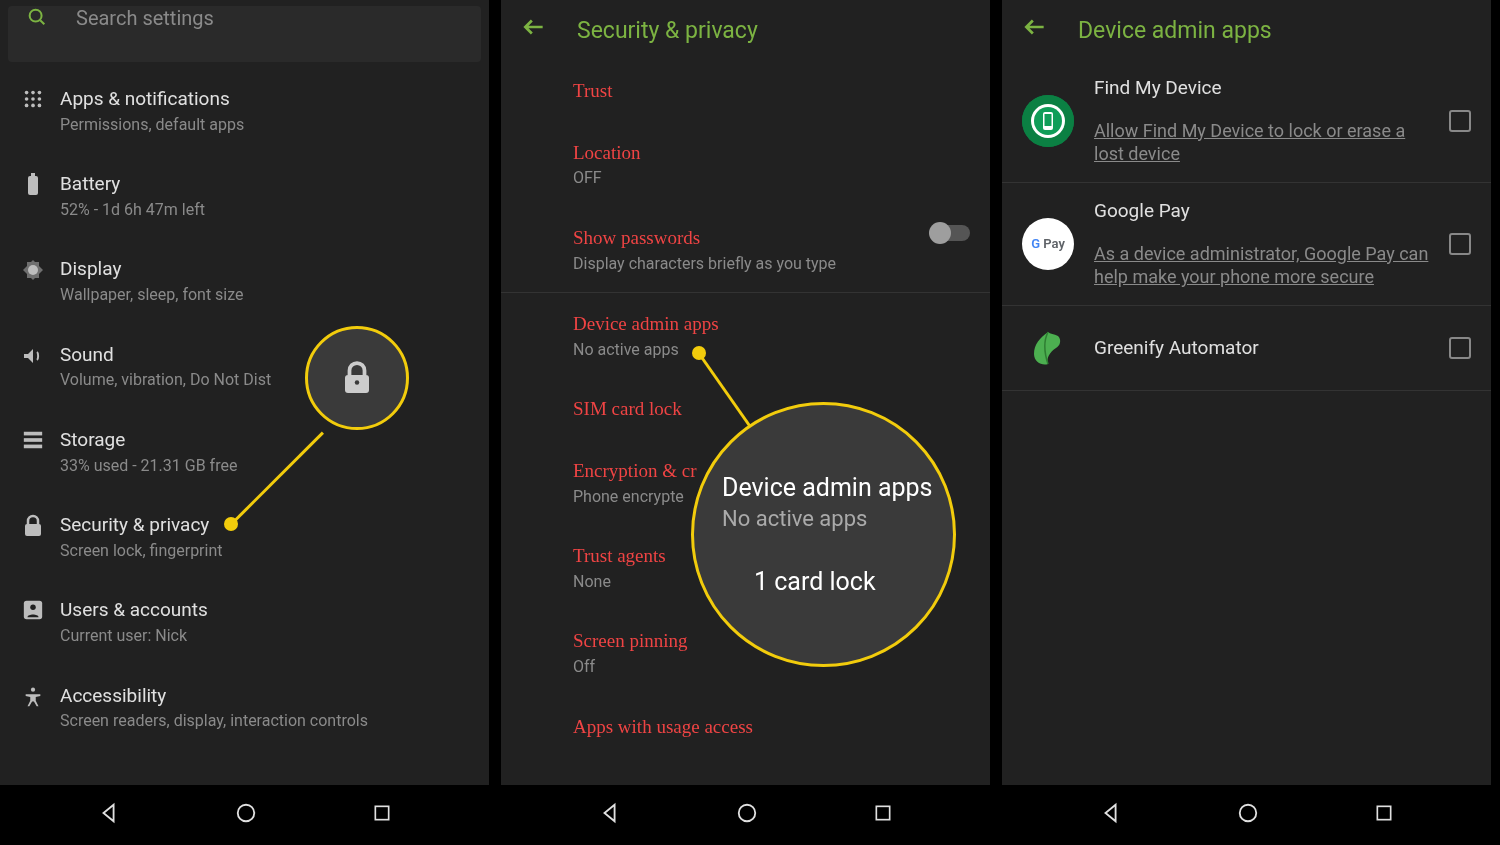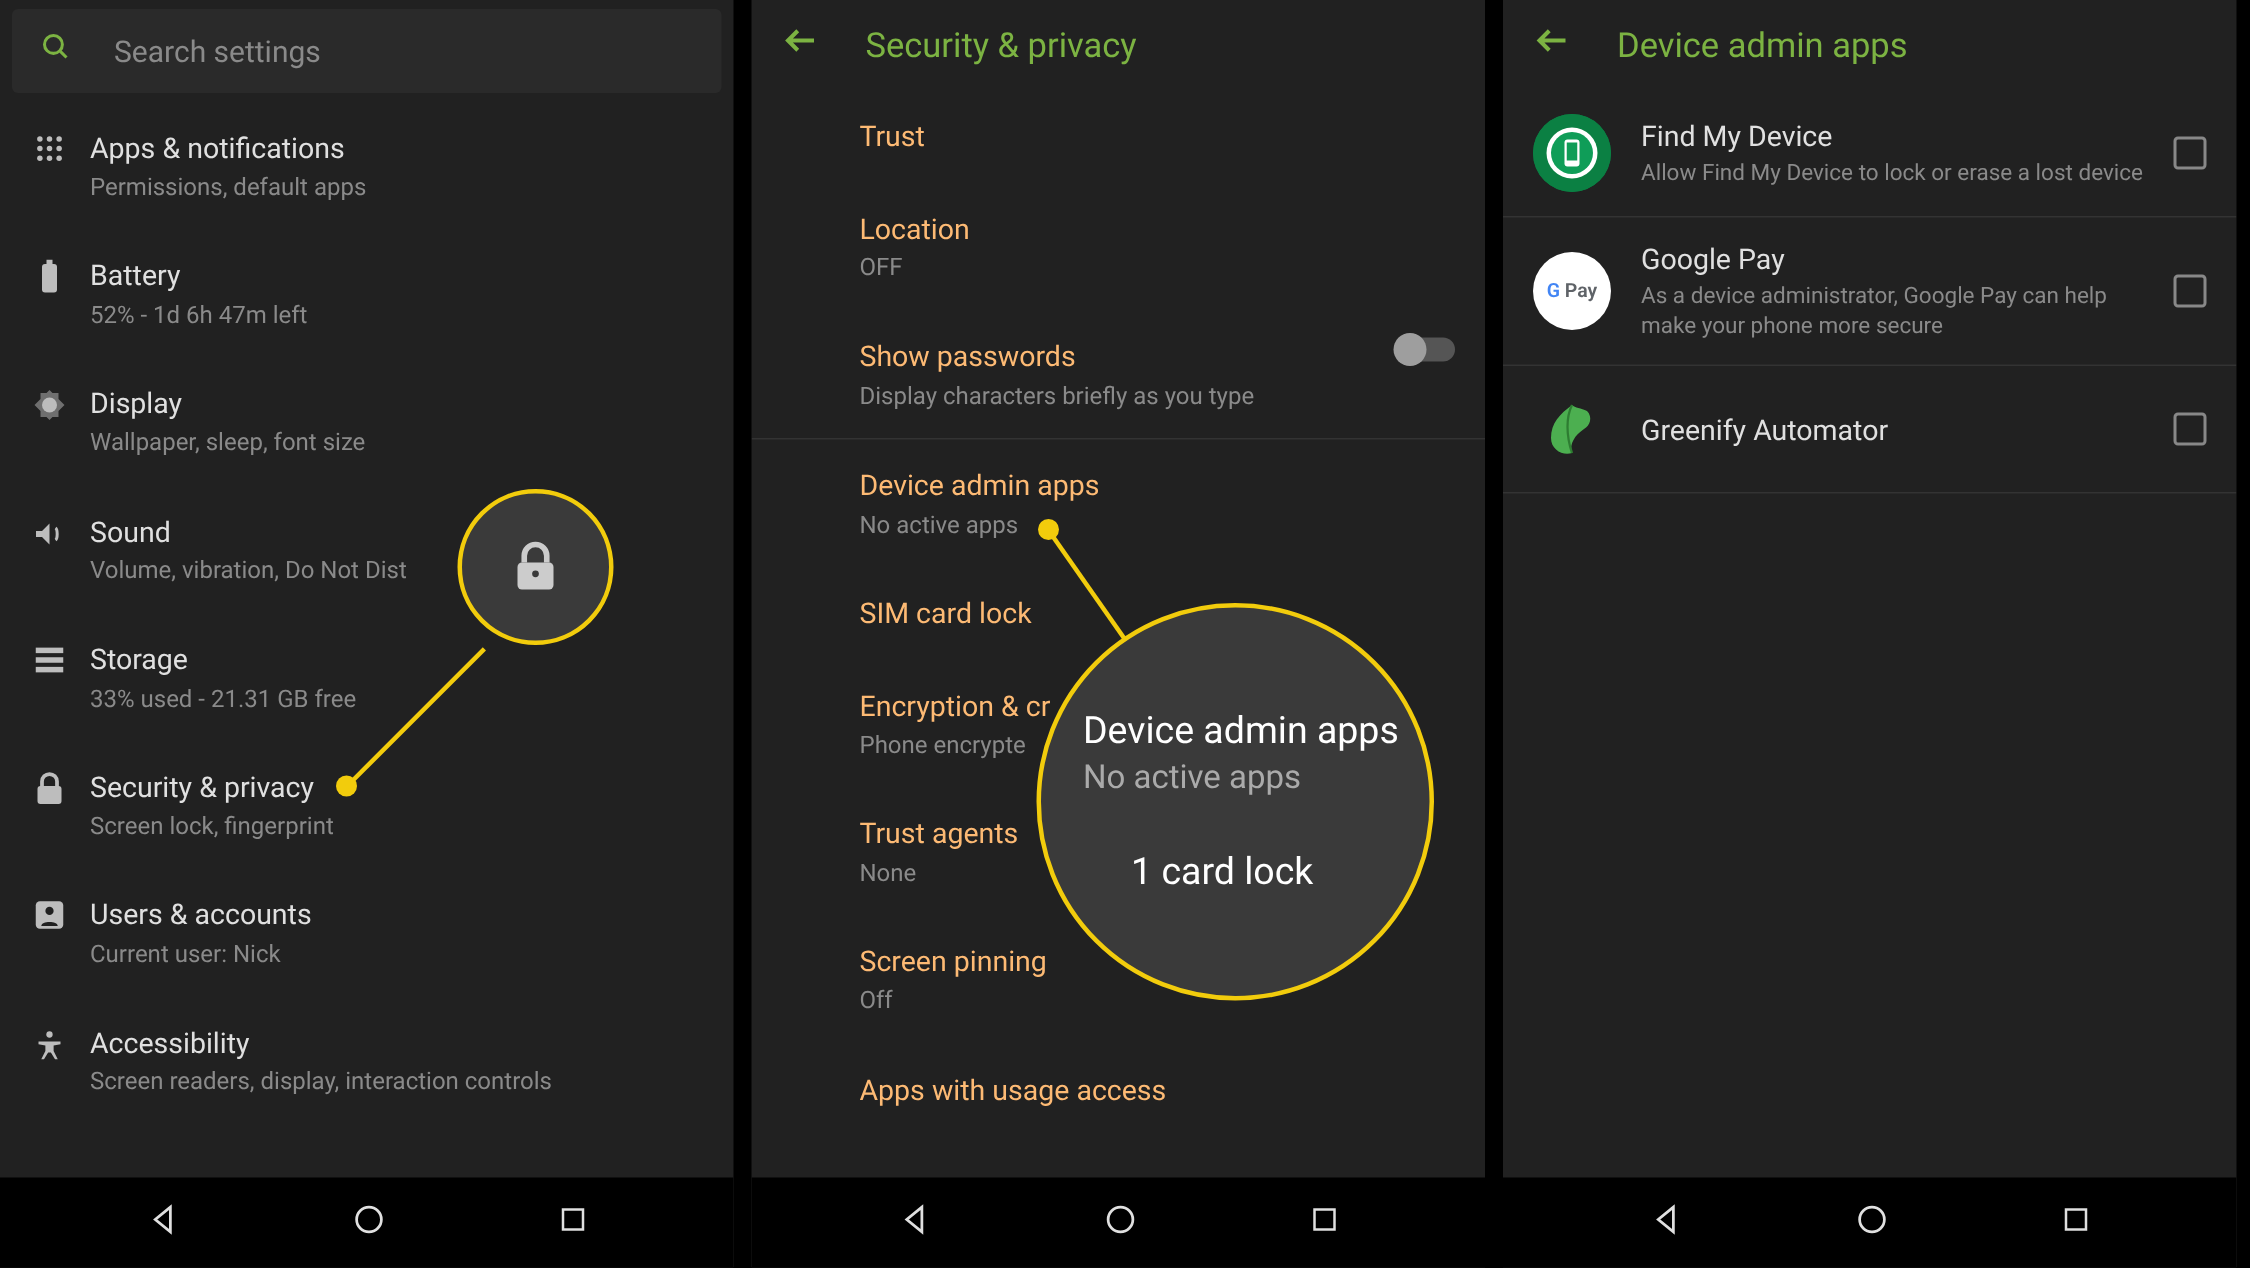--- a/index.html
+++ b/index.html
@@ -37,21 +37,21 @@
   color: #7cb342;
   font-size: 26px;
   cursor: pointer;
 }
 .search-bar {
   height: 56px;
   background: #2a2a2a;
   margin: 6px 8px;
   border-radius: 4px;
   display: flex;
-  align-items: center;
+  align-items: flex-start;
   padding: 0 18px;
   gap: 28px;
 }
 .search-icon {
   color: #7cb342;
   font-size: 22px;
 }
 .search-placeholder {
   color: #8a8a8a;
   font-size: 20px;
@@ -84,21 +84,21 @@
 .item-sub {
   color: #8a8a8a;
   font-size: 16px;
   line-height: 1.35;
   margin-top: 2px;
 }
 .simple-item {
   padding: 18px 70px 18px 72px;
   cursor: pointer;
 }
-.simple-title { color: #fdba74; font-size: 19px; line-height: 1.35; }
+.simple-title { color: #ef4444; font-size: 19px; line-height: 1.35; font-family: Liberation Serif, serif; }
 .simple-sub { color: #8a8a8a; font-size: 16px; line-height: 1.35; margin-top: 2px; }
 .divider { height: 1px; background: #333; margin: 0; }
 .toggle-row {
   display: flex;
   padding: 18px 20px 18px 72px;
   gap: 20px;
 }
 .toggle-text { flex: 1; }
 .switch {
   width: 40px;
@@ -138,21 +138,21 @@
   height: 52px;
   border-radius: 50%;
   display: flex;
   align-items: center;
   justify-content: center;
   flex-shrink: 0;
   text-align: center;
 }
 .admin-text { flex: 1; }
 .admin-title { color: #e0e0e0; font-size: 19px; }
-.admin-sub { color: #8a8a8a; font-size: 15px; line-height: 1.3; margin-top: 4px; }
+.admin-sub { color: #8a8a8a; font-size: 18px; line-height: 1.3; margin-top: 20px; text-decoration: underline; }
 .checkbox {
   width: 22px;
   height: 22px;
   border: 2.5px solid #888;
   border-radius: 3px;
 }
 .callout-circle {
   position: absolute;
   border: 3px solid #f2cc0c;
   border-radius: 50%;

